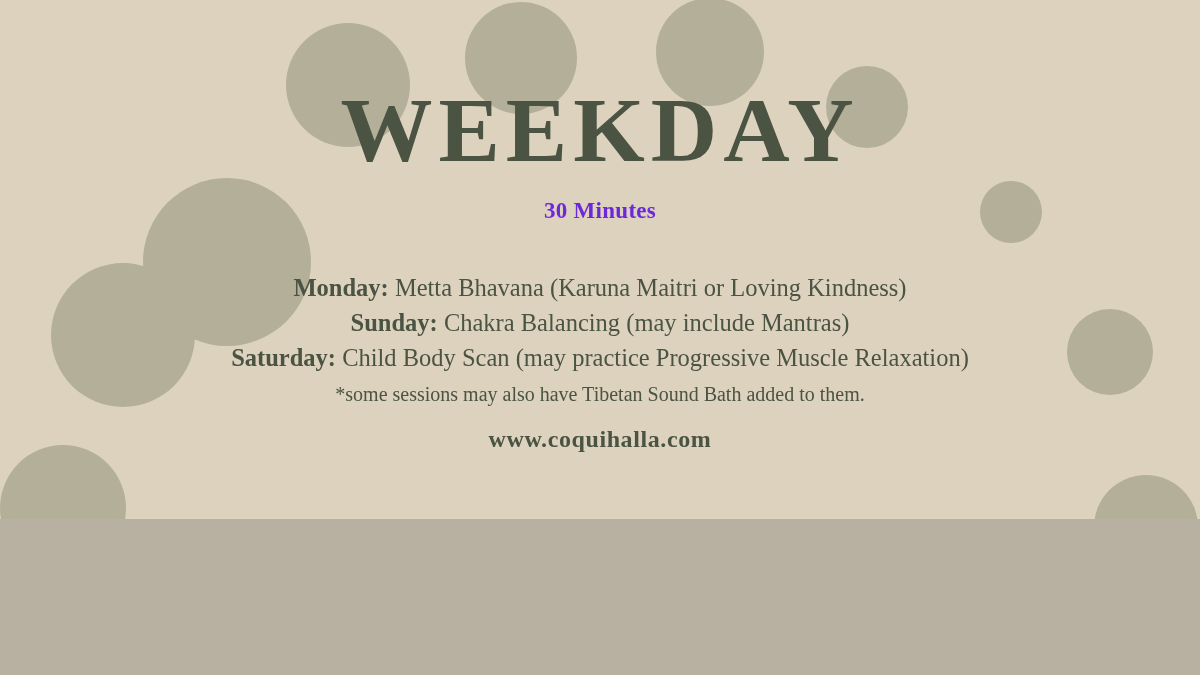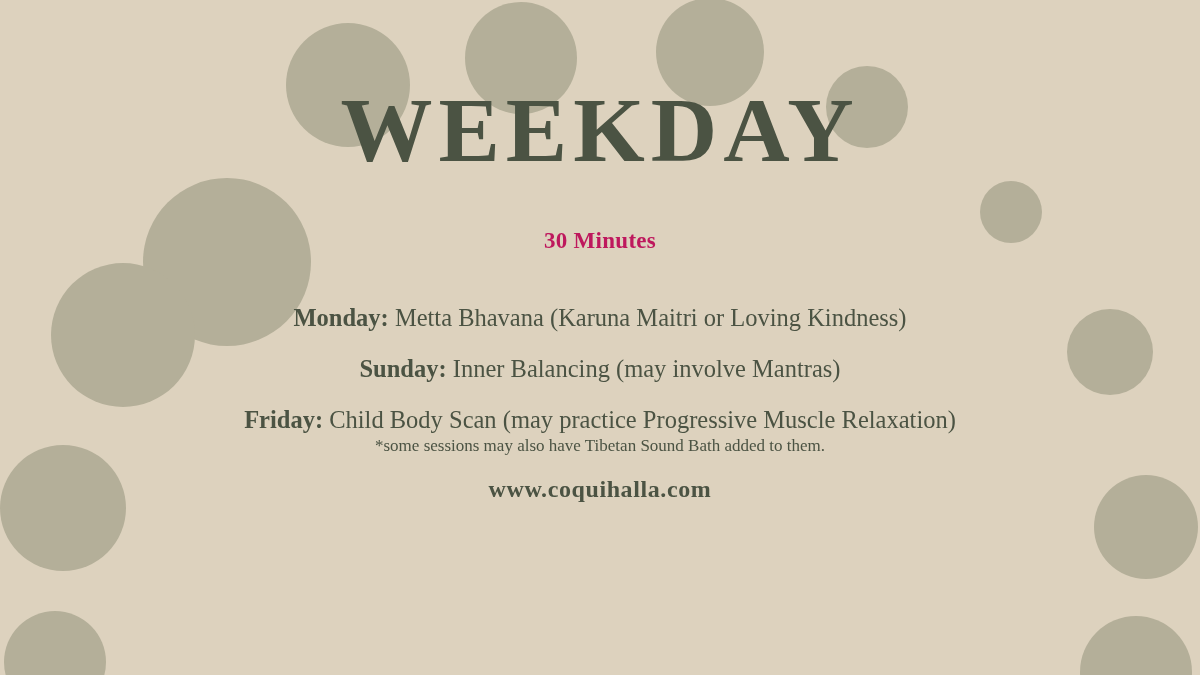--- a/index.html
+++ b/index.html
@@ -7,21 +7,21 @@
     margin: 0;
     padding: 0;
     background: #b8b0a0;
   }
   body {
     font-family: "Liberation Serif", serif;
   }
   #poster {
     position: relative;
     width: 1200px;
-    height: 675px;
+    height: 519px;
     overflow: hidden;
     background: #ddd2be;
   }
   #circle-layer {
     position: absolute;
     inset: 0;
     width: 1200px;
     height: 675px;
     pointer-events: none;
   }
@@ -46,51 +46,52 @@
     line-height: 1.0;
     letter-spacing: 6px;
     white-space: nowrap;
   }
   .title-line.line-2 {
     font-size: 92px;
     letter-spacing: 4px;
     margin-top: 52px;
   }
   .duration {
-    margin-top: 52px;
-    color: #be185d;
+    margin-top: 22px;
+    color: #6d28d9;
     font-family: "Liberation Serif", serif;
     font-weight: 700;
     font-size: 23px;
     letter-spacing: 0.3px;
   }
   .schedule {
     margin-top: 48px;
     display: flex;
     flex-direction: column;
     align-items: center;
-    gap: 19px;
+    gap: 3px;
   }
   .schedule-row {
     color: #4b5343;
     font-family: "Liberation Serif", serif;
     font-size: 24.5px;
     line-height: 1.30;
     white-space: nowrap;
   }
   .schedule-row .day {
     font-weight: 700;
   }
   .schedule-row .desc {
     font-weight: 400;
   }
   .footnote {
+    margin-top: 9px;
     color: #4b5343;
     font-family: "Liberation Serif", serif;
-    font-size: 17px;
+    font-size: 20px;
     white-space: nowrap;
   }
   .website {
     margin-top: 20px;
     color: #4b5343;
     font-family: "Liberation Serif", serif;
     font-weight: 700;
     font-size: 24px;
     letter-spacing: 0.6px;
   }
@@ -118,22 +119,22 @@
   <div id="content">
 
     <div class="title-block">
       <div class="title-line line-1">WEEKDAY</div>
     </div>
 
     <div class="duration">30 Minutes</div>
 
     <div class="schedule" id="schedule-list">
         <div class="schedule-row"><span class="day">Monday:</span><span class="desc"> Metta Bhavana (Karuna Maitri or Loving Kindness)</span></div>
-        <div class="schedule-row"><span class="day">Sunday:</span><span class="desc"> Inner Balancing (may involve Mantras)</span></div>
-        <div class="schedule-row"><span class="day">Friday:</span><span class="desc"> Child Body Scan (may practice Progressive Muscle Relaxation)</span></div>
+        <div class="schedule-row"><span class="day">Sunday:</span><span class="desc"> Chakra Balancing (may include Mantras)</span></div>
+        <div class="schedule-row"><span class="day">Saturday:</span><span class="desc"> Child Body Scan (may practice Progressive Muscle Relaxation)</span></div>
       </div>
 
     <div class="footnote">*some sessions may also have Tibetan Sound Bath added to them.</div>
 
     <div class="website">www.coquihalla.com</div>
 
   </div>
 </div>
 
 </body></html>

